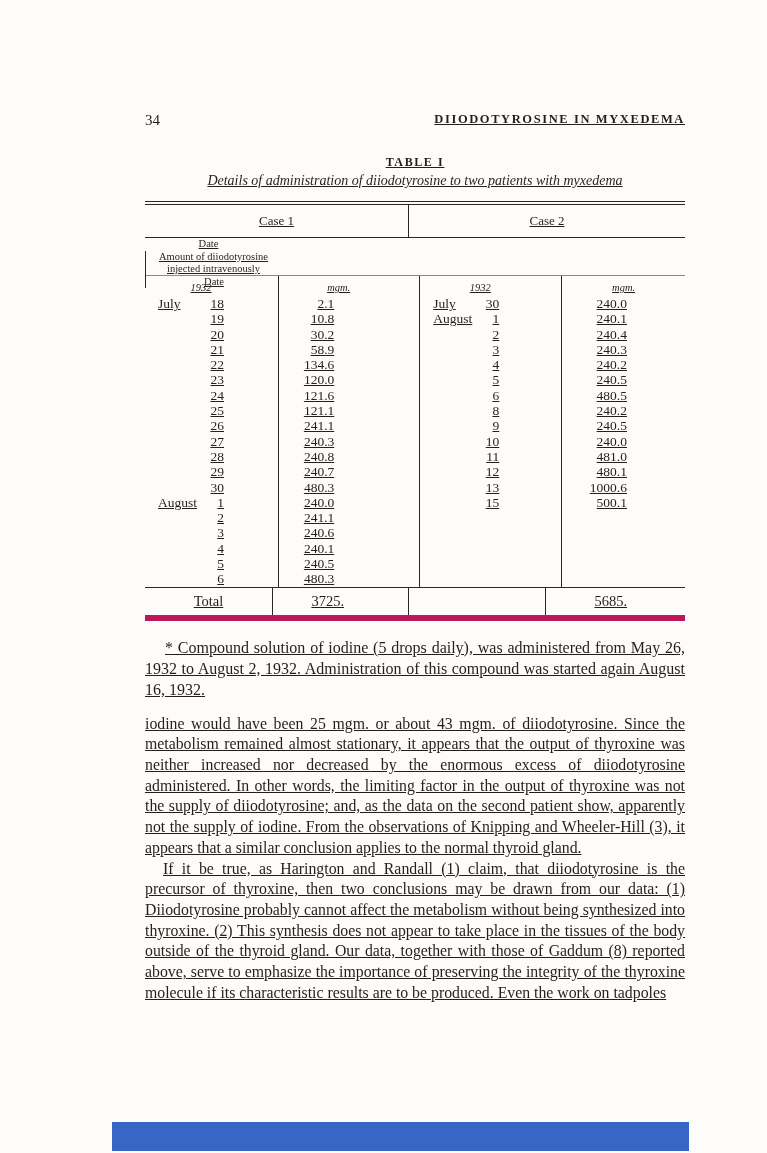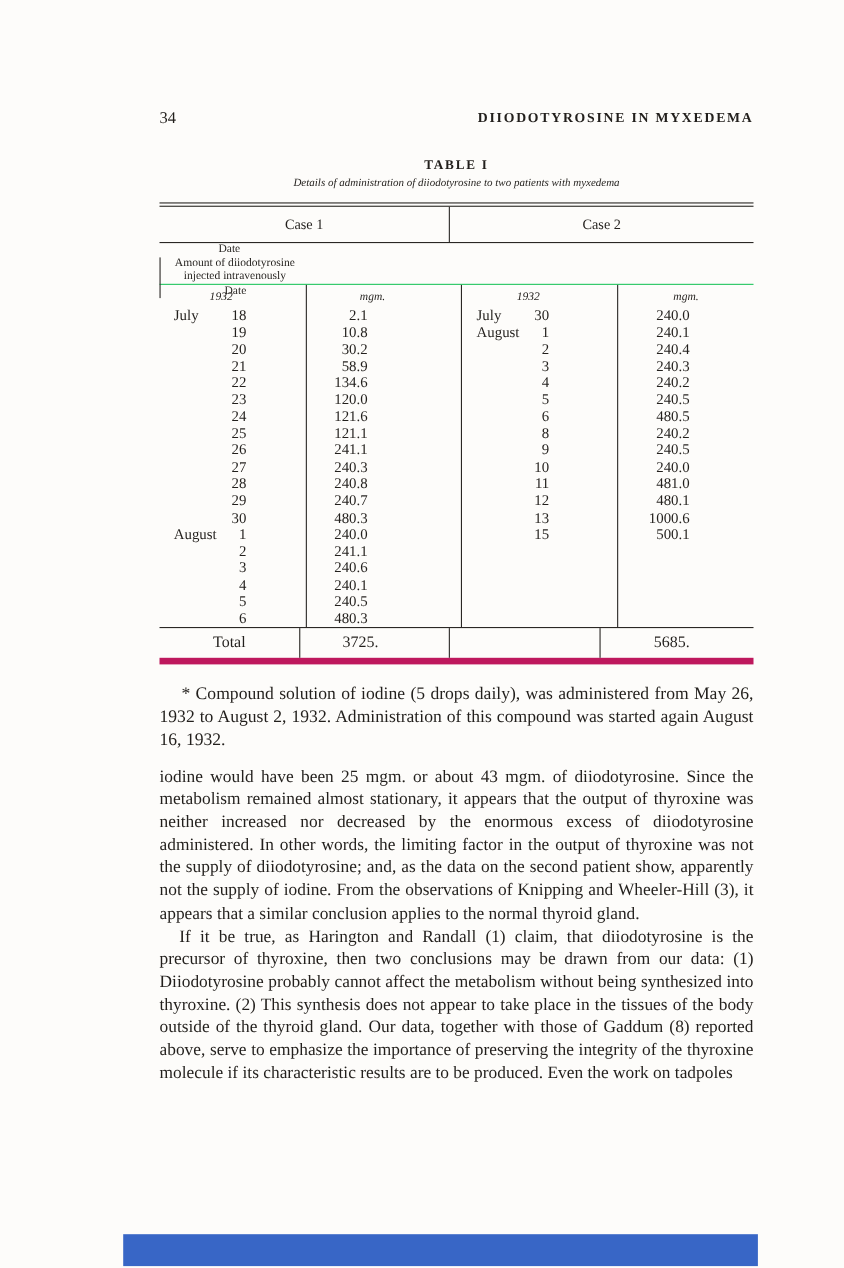--- a/index.html
+++ b/index.html
@@ -3,30 +3,30 @@
 <meta charset="utf-8">
 <style>
   * { margin:0; padding:0; box-sizing:border-box; }
   html,body { background:#ffffff; }
   .paper {
     position:relative; width:767px; height:1153px;
     background:#fdfcfa; overflow:hidden;
     font-family:"Liberation Serif","DejaVu Serif",serif;
     color:#221f1c;
   }
-  .content { position:absolute; left:145px; top:0; width:540px; }
+  .content { position:absolute; left:145px; top:12px; width:540px;text-decoration:underline; }
 
   
   .hdr { position:relative; margin-top:100px; height:17px; }
   .pageno { position:absolute; left:0; top:0; font-size:15px; }
   .runhead { text-align:right; font-size:12.5px; font-weight:bold; letter-spacing:1.6px; }
 
   
   .tlabel { margin-top:26px; text-align:center; font-size:12px; letter-spacing:1.6px; font-weight:bold; }
-  .tcaption { margin-top:3px; text-align:center; font-style:italic; font-size:10px; }
+  .tcaption { margin-top:3px; text-align:center; font-style:italic; font-size:14px; }
 
   
   .table { margin-top:12px; width:540px; }
   .dbl { height:4px; border-top:1px solid #2a2724; border-bottom:1px solid #2a2724; }
   .caserow { display:flex; border-bottom:1px solid #2a2724; height:33px; }
   .ch { display:flex; align-items:center; justify-content:center; font-size:13px; }
   .ch1 { width:263px; }
   .ch2 { width:277px; border-left:1px solid #2a2724; }
 
   .headrow { display:flex; border-bottom:1px solid #22c55e; height:38px;flex-direction:column; }

